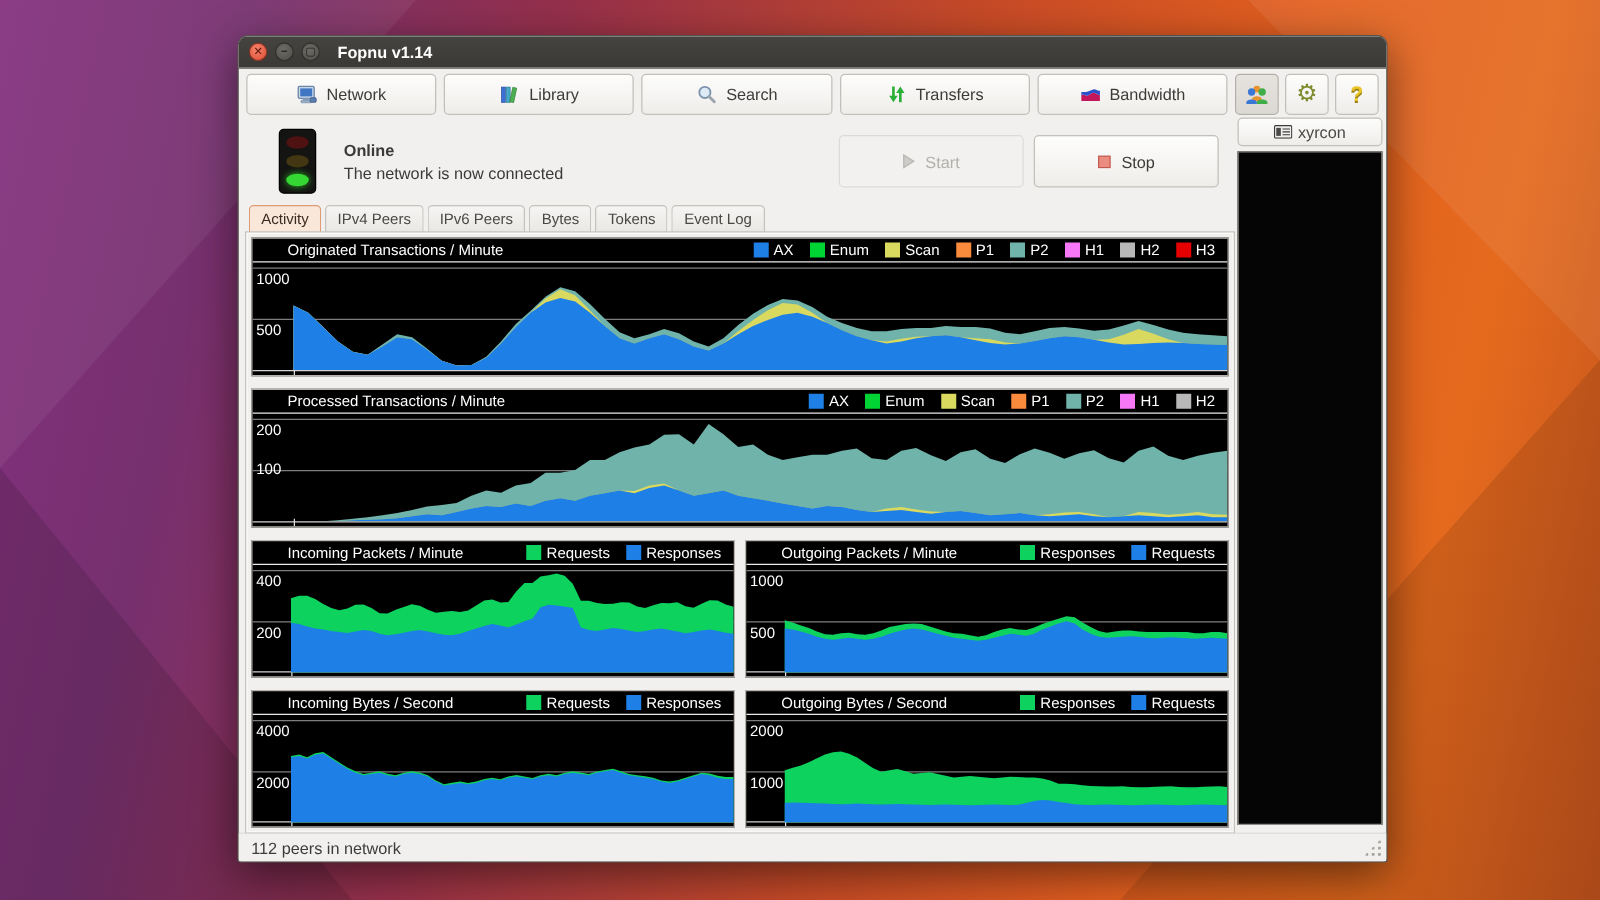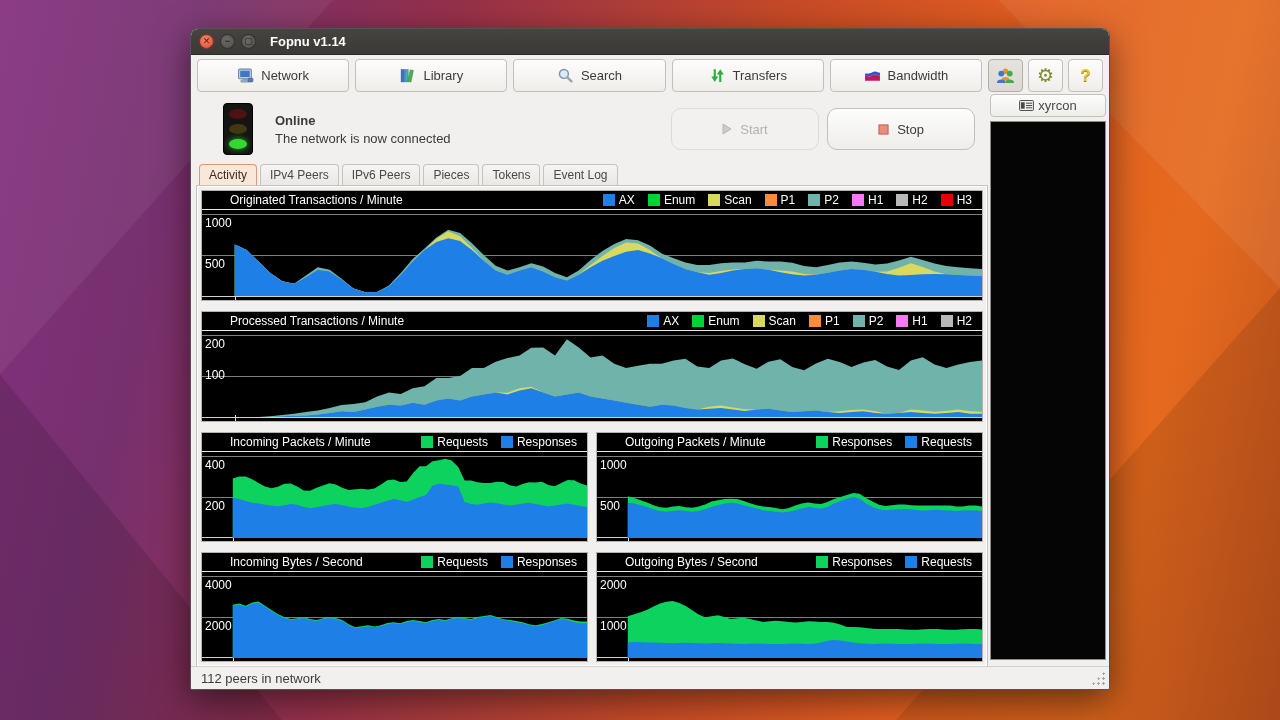--- a/index.html
+++ b/index.html
@@ -47,21 +47,21 @@
     border:1px solid #000; display:flex; flex-direction:column; align-items:center;
     justify-content:space-between; padding:5px 0; }
   .lamp { width:18px; height:10px; border-radius:50%; }
   .lamp.red { background:#4f1212; }
   .lamp.amber { background:#423712; }
   .lamp.green { background:#35d832; box-shadow:0 0 6px #2dbb2b; }
   .status-text { margin-left:22px; font-size:13px; color:#3a3a38; }
   .status-text .state { font-weight:bold; margin-bottom:3px; }
   .spacer { flex:1 1 auto; }
   .ctl-btn { width:148px; height:42px; display:flex; align-items:center; justify-content:center;
-    gap:8px; font-size:13px; font-family:inherit; border-radius:10px; }
+    gap:8px; font-size:13px; font-family:inherit; border-radius:4px; }
   .ctl-btn.enabled { border:1px solid #c3c0bb; background:linear-gradient(#fdfdfc,#efedea);
     color:#3c3b38; cursor:pointer; }
   .ctl-btn.disabled { border:1px solid #dddbd7; background:#f2f1ef; color:#b3b1ad; }
   .start-btn { margin-right:8px; }
   .stop-btn { margin-right:12px; }
 
   .tab-bar { flex:0 0 24px; display:flex; align-items:flex-end; gap:3px; padding-left:2px; }
   .tab { font-size:12px; color:#4a4946; padding:3px 9px 4px;
     border:1px solid #c6c3be; border-bottom:none; border-radius:4px 4px 0 0;
     background:linear-gradient(#f6f5f3,#e9e7e4); cursor:pointer; }
@@ -229,21 +229,21 @@
                 </svg>
               </span>
             <span>Stop</span>
           </button>
         </div>
 
         <div class="tab-bar">
             <div class="tab active">Activity</div>
             <div class="tab">IPv4 Peers</div>
             <div class="tab">IPv6 Peers</div>
-            <div class="tab">Pieces</div>
+            <div class="tab">Bytes</div>
             <div class="tab">Tokens</div>
             <div class="tab">Event Log</div>
           </div>
 
         <div class="charts-area">
           <div class="chart-box">
               <div class="chart-header">
                 <span class="chart-title">Originated Transactions / Minute</span>
                 <span class="chart-legend">
                   <span class="leg-item">

